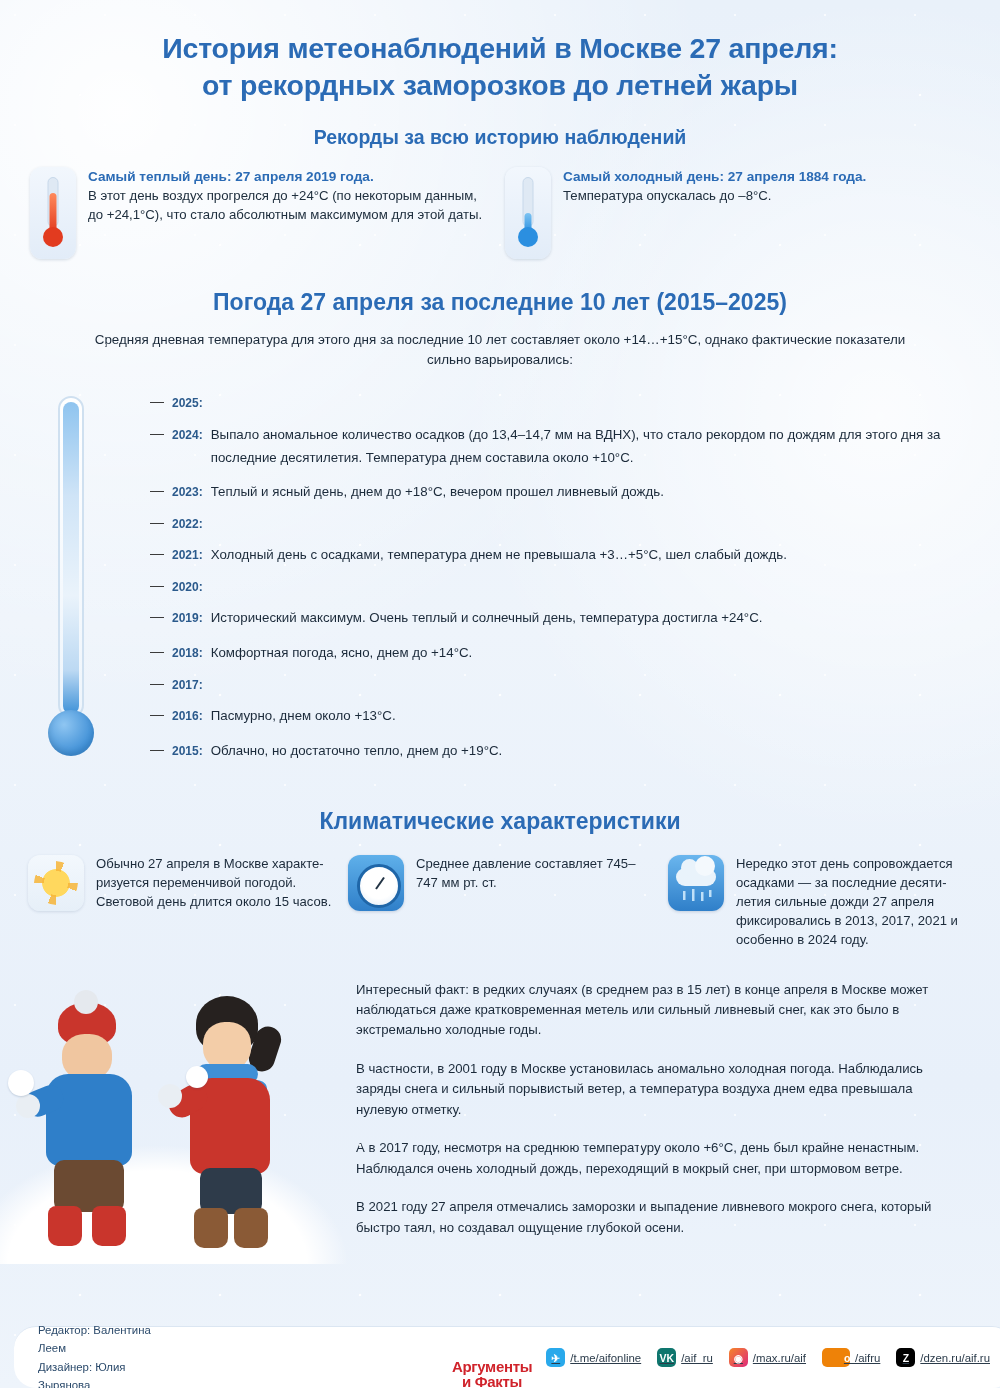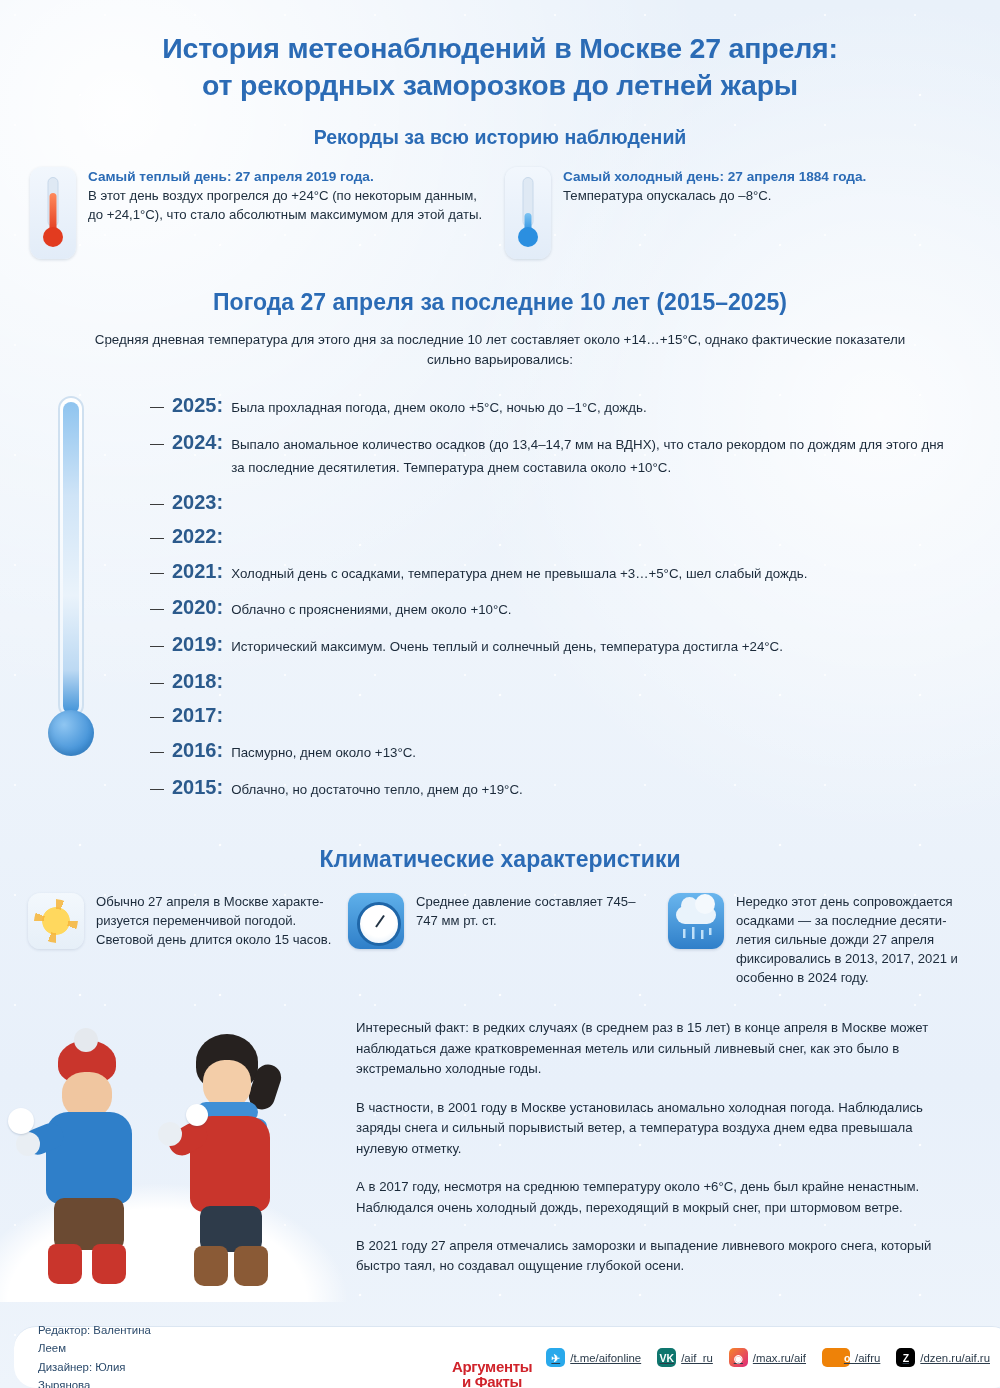--- a/index.html
+++ b/index.html
@@ -163,21 +163,21 @@
   .dash {
     color: #3b3b3b;
     font-size: 14px;
     line-height: 1.2;
     flex: 0 0 auto;
     transform: translateY(-1px);
   }
   .year {
     color: #2b5a8c;
     font-weight: bold;
-    font-size: 20px;
+    font-size: 12px;
     flex: 0 0 auto;
   }
   .tl-text {
     font-size: 13.3px;
     line-height: 1.75;
     color: #1b2a3a;
   }
 
   
   .clim-head {
@@ -414,53 +414,53 @@
   <div class="timeline">
     <div class="big-thermo">
       <div class="tube"></div>
         <div class="fill"></div>
         <div class="bulb"></div>
     </div>
     <div class="tl-list">
       <div class="tl-row">
         <span class="dash">—</span>
         <span class="year">2025:</span>
-        <span class="tl-text">Была прохладная погода, днем около +5°C, ночью до –1°C, дождь.</span>
       </div>
       <div class="tl-row tall">
         <span class="dash">—</span>
         <span class="year">2024:</span>
         <span class="tl-text">Выпало аномальное количество осадков (до 13,4–14,7 мм на ВДНХ), что стало рекордом по дождям для этого дня за последние десятилетия. Температура днем составила около +10°C.</span>
       </div>
       <div class="tl-row">
         <span class="dash">—</span>
         <span class="year">2023:</span>
+        <span class="tl-text">Теплый и ясный день, днем до +18°C, вечером прошел ливневый дождь.</span>
       </div>
       <div class="tl-row">
         <span class="dash">—</span>
         <span class="year">2022:</span>
       </div>
       <div class="tl-row">
         <span class="dash">—</span>
         <span class="year">2021:</span>
         <span class="tl-text">Холодный день с осадками, температура днем не превышала +3…+5°C, шел слабый дождь.</span>
       </div>
       <div class="tl-row">
         <span class="dash">—</span>
         <span class="year">2020:</span>
-        <span class="tl-text">Облачно с прояснениями, днем около +10°C.</span>
       </div>
       <div class="tl-row">
         <span class="dash">—</span>
         <span class="year">2019:</span>
         <span class="tl-text">Исторический максимум. Очень теплый и солнечный день, температура достигла +24°C.</span>
       </div>
       <div class="tl-row">
         <span class="dash">—</span>
         <span class="year">2018:</span>
+        <span class="tl-text">Комфортная погода, ясно, днем до +14°C.</span>
       </div>
       <div class="tl-row">
         <span class="dash">—</span>
         <span class="year">2017:</span>
       </div>
       <div class="tl-row">
         <span class="dash">—</span>
         <span class="year">2016:</span>
         <span class="tl-text">Пасмурно, днем около +13°C.</span>
       </div>

